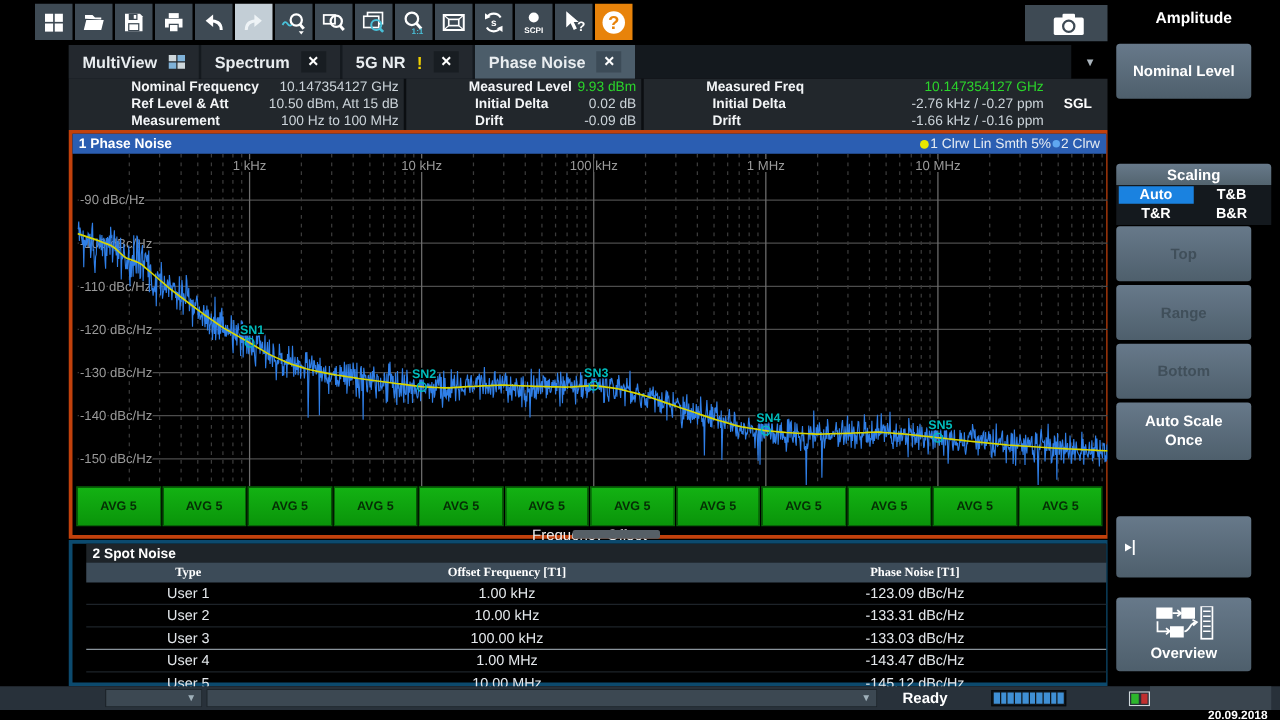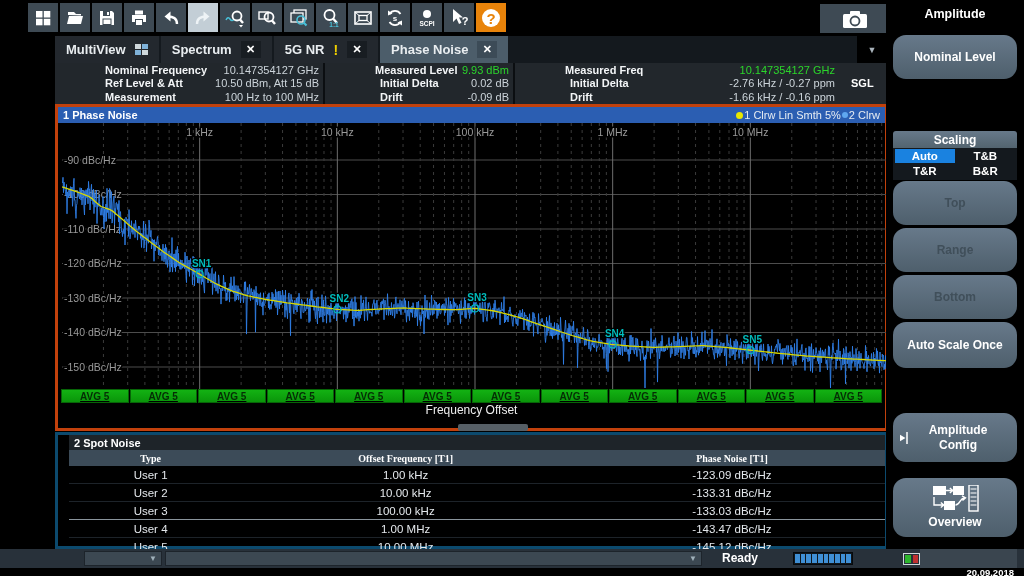--- a/index.html
+++ b/index.html
@@ -41,21 +41,21 @@
   
   #win1{left:55px;top:104px;width:833px;height:327px;border:3px solid #c2410c;
         box-sizing:border-box;background:#000;}
   #win1 .title{height:16px;background:#2b5eb2;color:#fff;display:flex;align-items:center;
         padding:0 5px;font-size:11px;}
   #win1 .title .t{font-weight:bold;}
   .legend{margin-left:auto;display:flex;align-items:center;gap:1px;color:#e6ecf2;font-size:11px;}
   .dot{width:7px;height:7px;border-radius:50%;display:inline-block;}
   #plot-wrap{position:relative;height:266px;}
   #plot-svg{position:absolute;left:4px;top:0;}
-  #avgbar{height:14px;display:flex;padding:0 3px;gap:1px;text-decoration:underline;}
+  #avgbar{height:32px;display:flex;padding:0 3px;gap:1px;}
   .avgseg{flex:1;background:linear-gradient(#13b213,#0a950a);border:1px solid #076507;
         color:#052d05;font-size:10px;font-weight:bold;display:flex;align-items:center;
         justify-content:center;box-sizing:border-box;}
   #xends{height:15px;display:flex;align-items:center;padding:0 4px;color:#fff;
         font-size:12.5px;font-weight:bold;}
   #xlabel-row{height:12px;text-align:center;color:#eee;font-size:12px;}
   #splitter{left:458px;top:424px;width:70px;height:7px;background:#565f66;border-radius:2px;}
   
   #win2{left:55px;top:432px;width:833px;height:117px;border:3px solid #0c4a6e;
         box-sizing:border-box;background:#000;padding-left:11px;}
@@ -63,22 +63,22 @@
         display:flex;align-items:center;padding:0 5px;}
   .thead{height:16px;background:#3c4b58;display:flex;color:#fff;font-weight:bold;font-size:10px;font-family:Liberation Serif, serif;}
   .trow{height:17px;display:flex;color:#e4e8ec;font-size:11.5px;border-bottom:1px solid #1d2329;}
   .trow.sep{border-bottom:1px solid #8a949c;}
   .c1{width:20%;}.c2{width:42.5%;}.c3{width:37.5%;}
   .cc{display:flex;align-items:center;justify-content:center;}
   
   #sidebar{left:886px;top:0;width:138px;height:549px;background:#000;}
   #sb-header{position:absolute;top:7px;left:0;width:138px;text-align:center;color:#fff;
         font-weight:bold;font-size:12.5px;}
-  .sbtn{position:absolute;left:7px;width:124px;background:linear-gradient(#67798a,#4e5f6c);
-        border-radius:13px;color:#fff;font-weight:bold;font-size:12px;display:flex;
+  .sbtn{position:absolute;left:7px;width:108px;background:linear-gradient(#67798a,#4e5f6c);
+        border-radius:3px;color:#fff;font-weight:bold;font-size:12px;display:flex;
         align-items:center;justify-content:center;text-align:center;line-height:15px;
         box-shadow:0 1px 2px rgba(0,0,0,.7);}
   .sbtn.dis{color:#404f5a;}
   #scaling{position:absolute;left:7px;top:131px;width:124px;}
   #scaling .hd{height:17px;background:linear-gradient(#67798a,#53646f);border-radius:3px 3px 0 0;
         color:#fff;font-weight:bold;font-size:12px;display:flex;align-items:center;justify-content:center;}
   #scaling .opts{background:#14191e;display:grid;grid-template-columns:1fr 1fr;padding:1px 2px 2px 2px;gap:1px;}
   #scaling .opt{height:14px;display:flex;align-items:center;justify-content:center;
         color:#fff;font-weight:bold;font-size:11.5px;}
   #scaling .opt.sel{background:#1a82e0;}
@@ -456,21 +456,20 @@
   </div>
   <div class="sbtn dis" style="top:181px;height:44px">Top</div>
   <div class="sbtn dis" style="top:228px;height:44px">Range</div>
   <div class="sbtn dis" style="top:275px;height:44px">Bottom</div>
   <div class="sbtn" style="top:322px;height:46px;padding:0 14px;box-sizing:border-box">Auto Scale Once</div>
   <div class="sbtn" style="top:413px;height:49px">
     <svg width="9" height="14" style="position:absolute;left:6px">
         <path d="M8 1 V13" stroke="#fff" stroke-width="1.5"></path>
         <path d="M6.5 7 L1 3.8 V10.2 Z" fill="#fff"></path>
       </svg>
-    <span style="padding:0 10px 0 16px">Amplitude Config</span>
   </div>
   <div class="sbtn" style="top:478px;height:59px;flex-direction:column;gap:3px">
     <svg width="48" height="27">
       <rect x="2" y="1" width="13" height="9" fill="#fff"></rect>
       <rect x="22" y="1" width="11" height="9" fill="#fff"></rect>
       <path d="M15 5.5 H21 M18.8 3 L21.8 5.5 L18.8 8" stroke="#fff" stroke-width="1.4" fill="none"></path>
       <rect x="13" y="16" width="11" height="9" fill="#fff"></rect>
       <path d="M3 12 V20 H12 M9.8 17.5 L12.8 20 L9.8 22.5" stroke="#fff" stroke-width="1.4" fill="none"></path>
       <path d="M24.5 20 C29 20 29 13 33 13 M31 10.8 L34.5 12.8 L31.5 15.5" stroke="#fff" stroke-width="1.4" fill="none"></path>
       <rect x="38" y="0" width="9" height="26" fill="none" stroke="#fff" stroke-width="1.4"></rect>

